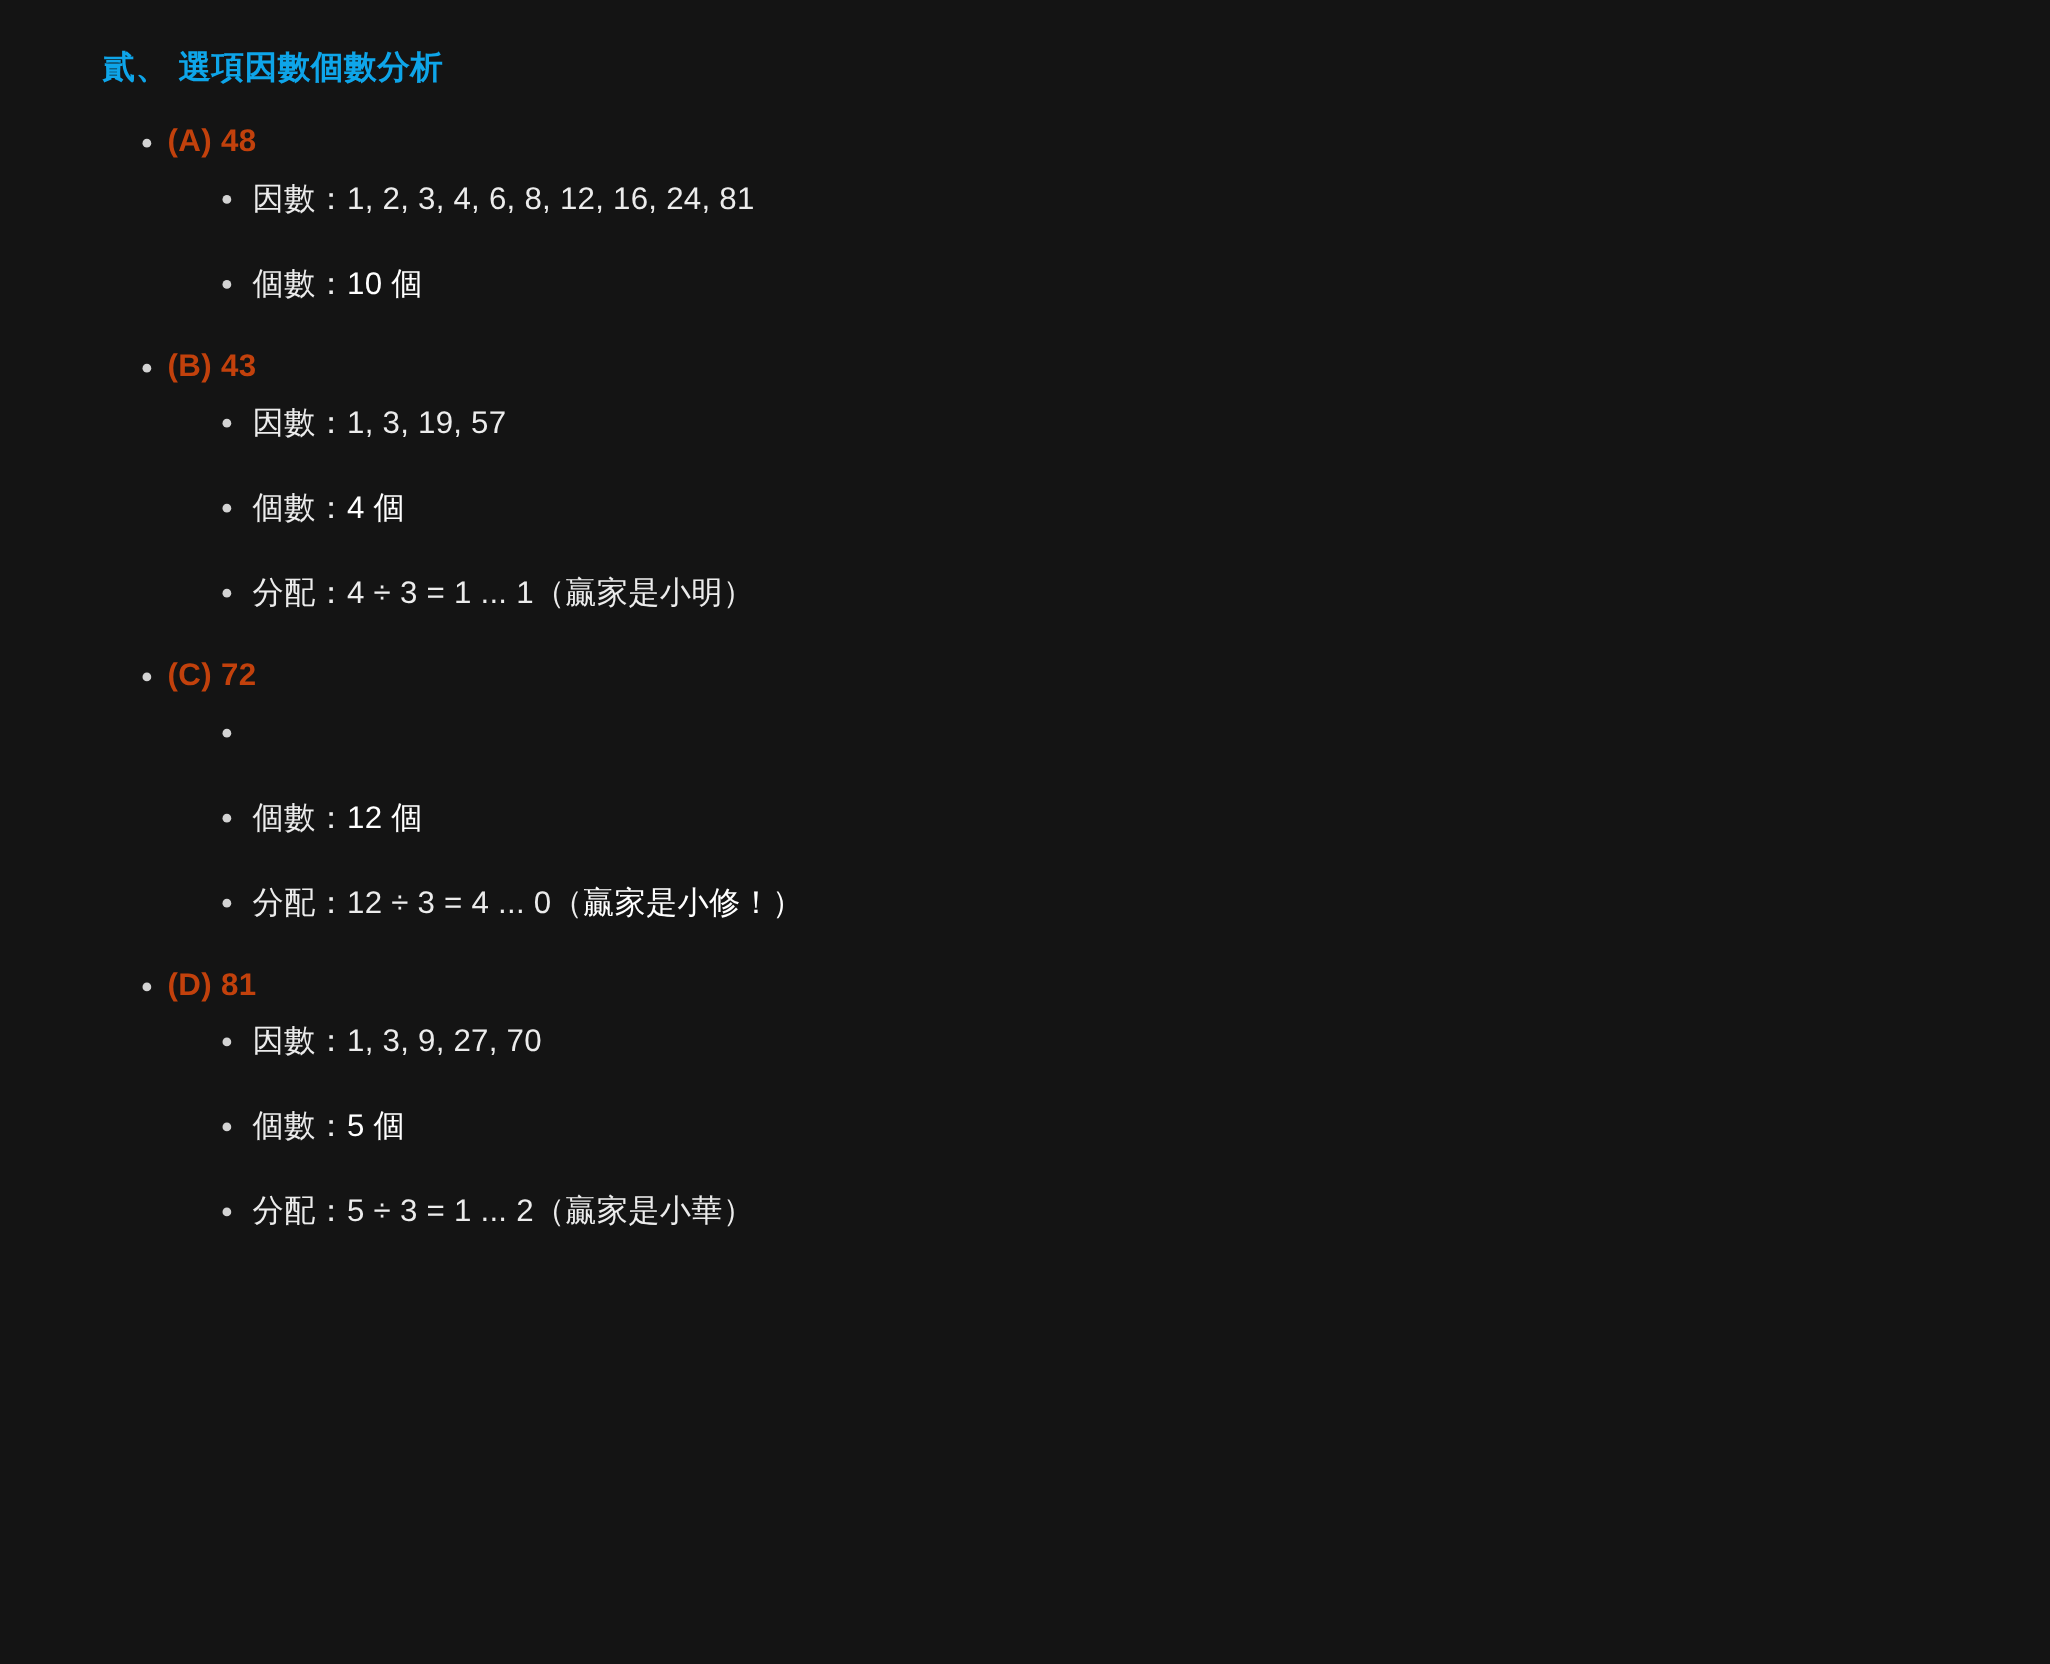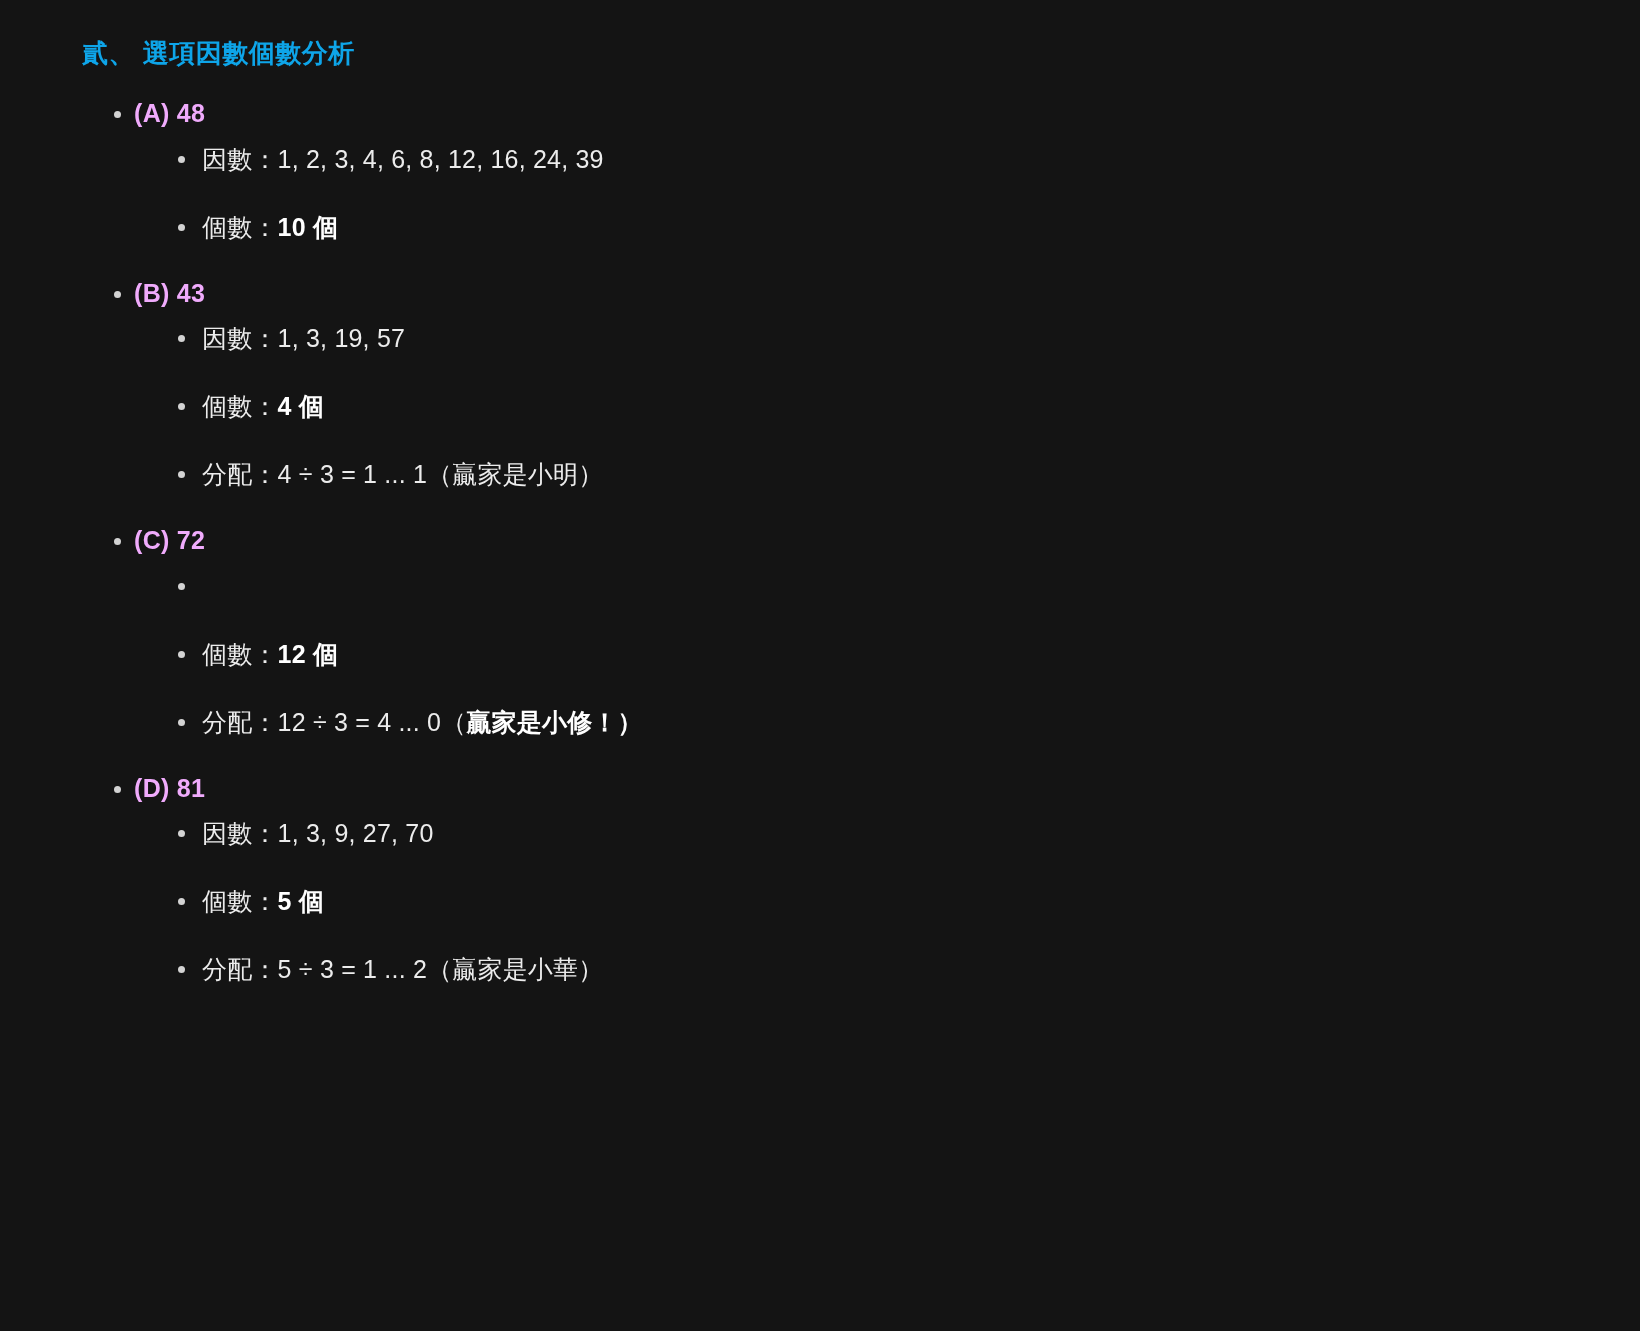--- a/index.html
+++ b/index.html
@@ -42,21 +42,21 @@
     top: 20px;
     width: 7px;
     height: 7px;
     border-radius: 50%;
     background: #d3d3d3;
   }
   .option-label {
     font-size: 25px;
     font-weight: bold;
     line-height: 1.5;
-    color: #f0abfc;
+    color: #c2410c;
     padding: 4px 0 2px 0;
     letter-spacing: 0.3px;
   }
   ul.level2 {
     list-style: none;
     margin: 6px 0 0 0;
     padding: 0;
   }
   ul.level2 > li.detail {
     position: relative;
@@ -77,40 +77,40 @@
     background: #d3d3d3;
   }
   .detail-text {
     font-size: 25px;
     line-height: 1.45;
     color: #ececec;
     letter-spacing: 0.2px;
     white-space: pre-wrap;
   }
   .detail-text b {
-    font-weight: bold;
+    font-weight: normal;
     color: #ffffff;
     text-align: center;
   }
 </style>
 </head>
 <body>
 
 <div class="page">
 
   <h2 class="section-title">貳、 選項因數個數分析</h2>
 
   <ul class="level1" id="option-list">
       <li class="option">
         <span class="bullet"></span>
         <div class="option-label">(A) 48</div>
         <ul class="level2">
           <li class="detail">
             <span class="bullet"></span>
-            <div class="detail-text"><span>因數：</span><span>1, 2, 3, 4, 6, 8, 12, 16, 24, 39</span><b></b></div>
+            <div class="detail-text"><span>因數：</span><span>1, 2, 3, 4, 6, 8, 12, 16, 24, 81</span><b></b></div>
           </li>
           <li class="detail">
             <span class="bullet"></span>
             <div class="detail-text"><span>個數：</span><span></span><b>10 個</b></div>
           </li>
         </ul>
       </li>
       <li class="option">
         <span class="bullet"></span>
         <div class="option-label">(B) 43</div>

